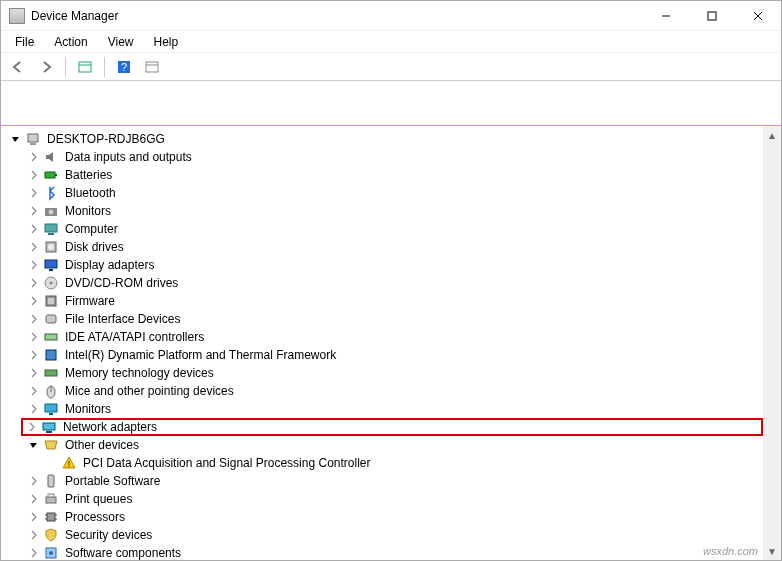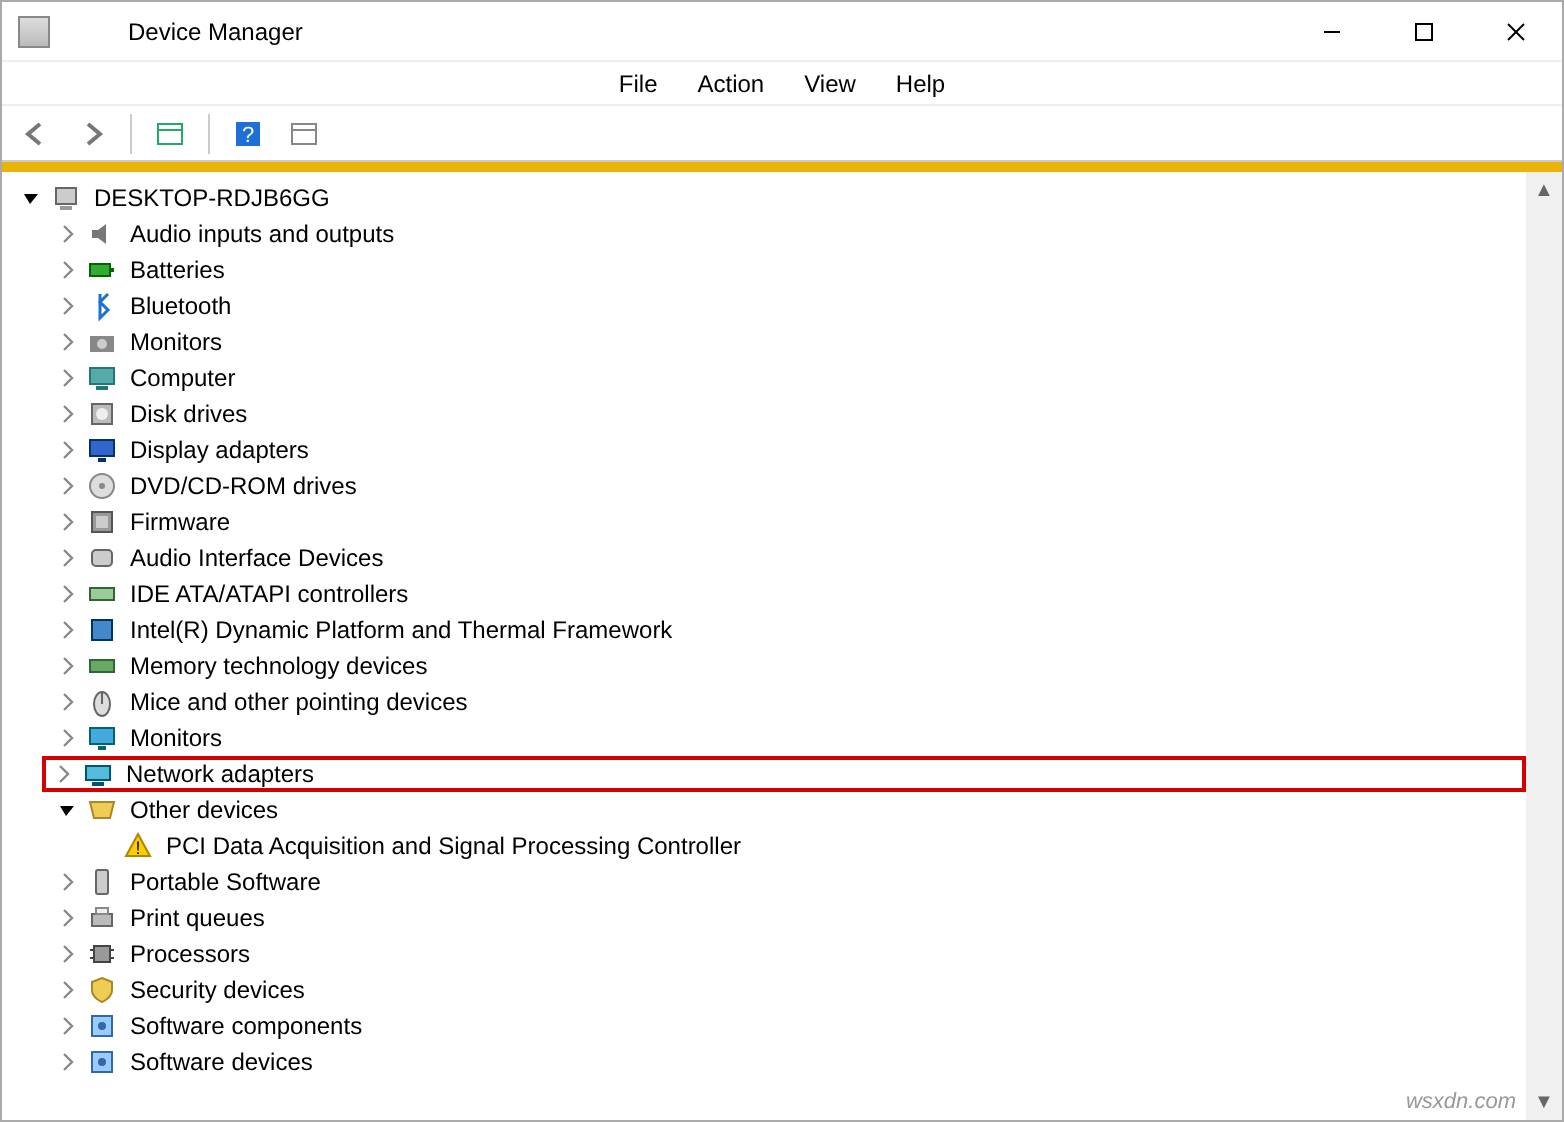--- a/index.html
+++ b/index.html
@@ -20,64 +20,63 @@
     background: #fff;
     display: flex;
     flex-direction: column;
   }
   .titlebar {
     height: 30px;
     display: flex;
     align-items: center;
     padding: 0 0 0 8px;
     border-bottom: 1px solid #eee;
-    gap: 33px;
   }
   .titlebar .app-icon {
     width: 16px; height: 16px;
     margin-right: 6px;
     background: linear-gradient(#ddd,#bbb);
     border: 1px solid #888;
   }
   .titlebar .title { flex: 1; font-size: 12px; }
   .win-controls { display: flex; }
   .win-btn {
     width: 46px; height: 30px;
     display: flex; align-items: center; justify-content: center;
     font-size: 14px;
   }
   .menubar {
     height: 22px;
     display: flex;
     align-items: center;
-    padding: 0 22px;
+    padding: 0 6px;
     gap: 4px;
     border-bottom: 1px solid #eee;
-    justify-content: center;
   }
   .menubar .menu-item { padding: 2px 8px; }
   .toolbar {
     height: 28px;
     display: flex;
     align-items: center;
     padding: 0 6px;
     gap: 6px;
     border-bottom: 1px solid #ccc;
   }
   .tool-btn {
     width: 22px; height: 22px;
     display: flex; align-items: center; justify-content: center;
     border: 1px solid transparent;
   }
   .toolbar .sep { width: 1px; height: 20px; background: #ccc; margin: 0 2px; }
   .content {
     flex: 1;
     display: flex;
     overflow: hidden;
-    border-top: 5px solid #eab308;
+    border-top: 1px solid #eab308;
+    margin-top: 44px;
   }
   .tree {
     flex: 1;
     overflow-y: auto;
     padding: 4px 0 4px 4px;
     white-space: nowrap;
   }
   .scrollbar-fake {
     width: 18px;
     background: #f0f0f0;
@@ -213,21 +212,21 @@
           <span class="arrow">
             <svg width="10" height="10">
               <path d="M3 1 L7 5 L3 9" stroke="#888" fill="none" stroke-width="1.2"></path>
             </svg>
           </span>
           <span class="device-icon">
             <svg width="16" height="16" viewBox="0 0 16 16">
               <path d="M3 6v4h3l4 3V3L6 6z" fill="#777"></path>
             </svg>
           </span>
-          <span class="label">Audio inputs and outputs</span>
+          <span class="label">Data inputs and outputs</span>
         </div>
         <div class="node indent-1">
           <span class="arrow">
             <svg width="10" height="10">
               <path d="M3 1 L7 5 L3 9" stroke="#888" fill="none" stroke-width="1.2"></path>
             </svg>
           </span>
           <span class="device-icon">
             <svg width="16" height="16" viewBox="0 0 16 16">
               <rect x="2" y="5" width="10" height="6" fill="#3a3" stroke="#060"></rect>
@@ -337,21 +336,21 @@
           <span class="arrow">
             <svg width="10" height="10">
               <path d="M3 1 L7 5 L3 9" stroke="#888" fill="none" stroke-width="1.2"></path>
             </svg>
           </span>
           <span class="device-icon">
             <svg width="16" height="16" viewBox="0 0 16 16">
               <rect x="3" y="4" width="10" height="8" rx="2" fill="#ccc" stroke="#666"></rect>
             </svg>
           </span>
-          <span class="label">Audio Interface Devices</span>
+          <span class="label">File Interface Devices</span>
         </div>
         <div class="node indent-1">
           <span class="arrow">
             <svg width="10" height="10">
               <path d="M3 1 L7 5 L3 9" stroke="#888" fill="none" stroke-width="1.2"></path>
             </svg>
           </span>
           <span class="device-icon">
             <svg width="16" height="16" viewBox="0 0 16 16">
               <rect x="2" y="5" width="12" height="6" fill="#9c9" stroke="#363"></rect>

